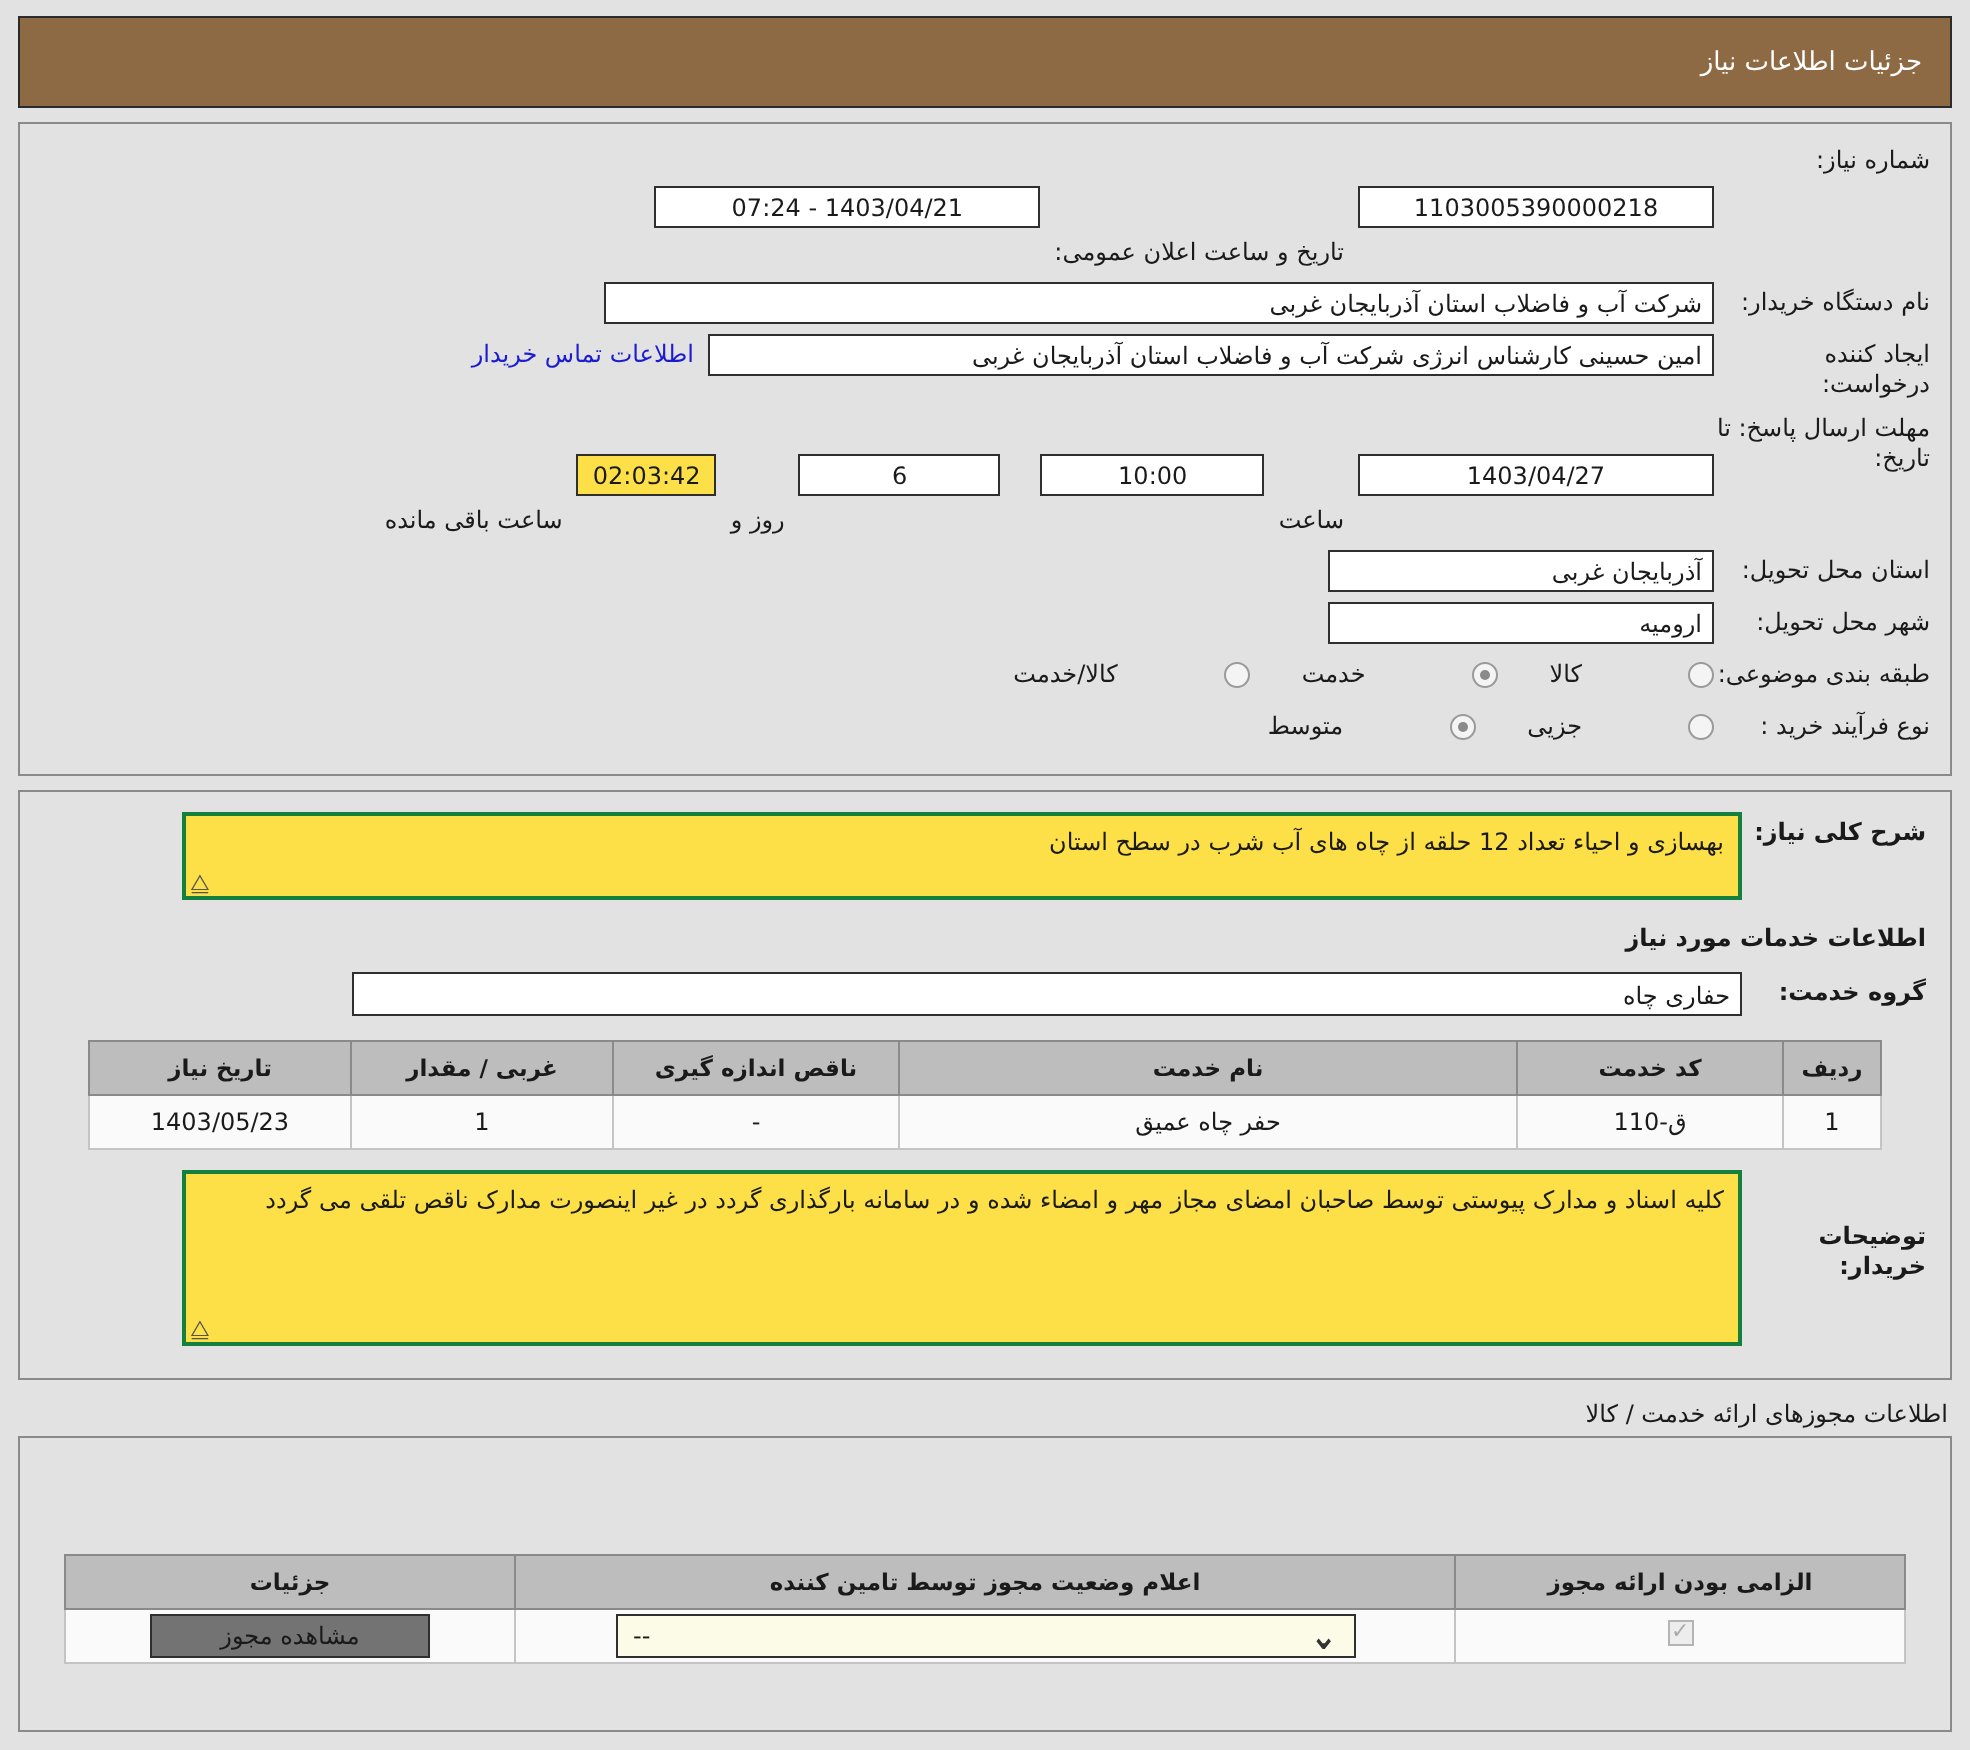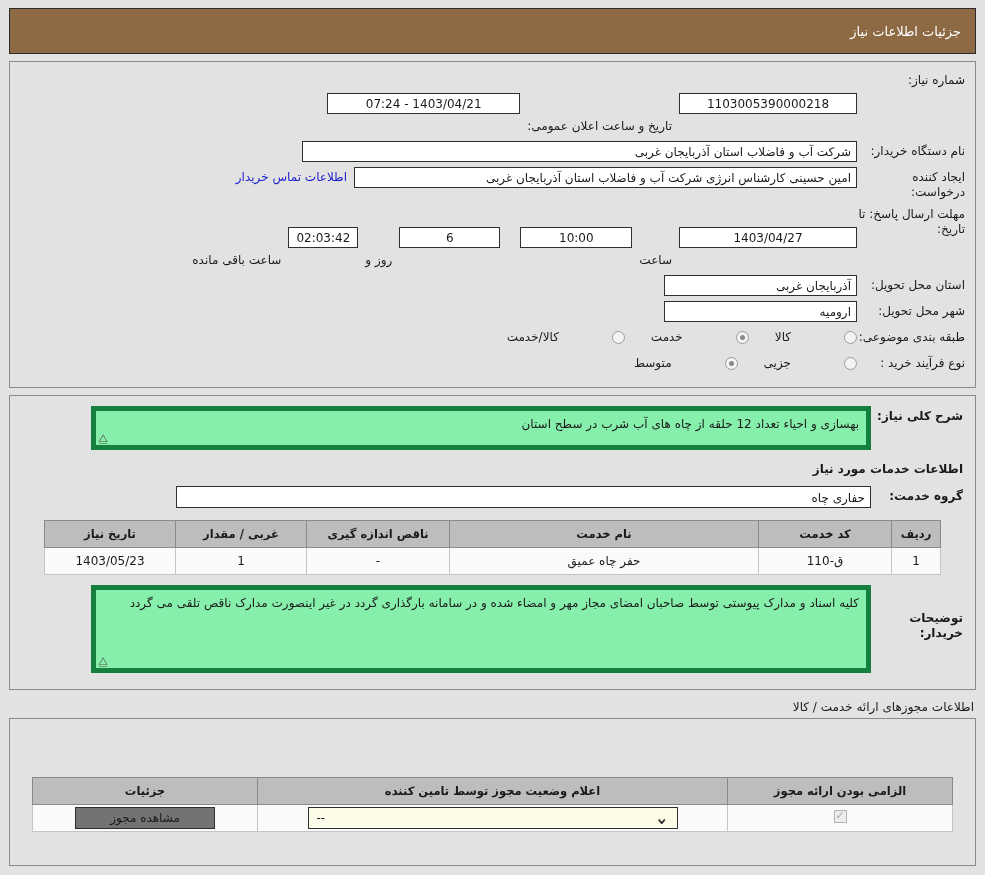--- a/index.html
+++ b/index.html
@@ -114,21 +114,21 @@
     line-height: 21px;
     box-sizing: border-box;
     padding: 0 5px;
     font-size: 12px;
     text-align: center;
     color: #1a1a1a;
     overflow: hidden;
     white-space: nowrap;
   }
   .tbox.rt { text-align: right; }
-  .tbox.cream { background: #ffffff; }
+  .tbox.cream { background: #fde047; }
 
   .sublabel {
     font-size: 12px;
     padding: 0 7px;
     white-space: nowrap;
     line-height: 21px;
     margin-top: 46px;
   }
   .link {
     color: #1b1bd0;
@@ -155,22 +155,22 @@
     position: absolute;
     left: 3px; top: 3px;
     width: 5px; height: 5px;
     border-radius: 50%;
     background: #8a8a8a;
   }
   .radio-lbl { font-size: 12px; margin-right: 6px; white-space: nowrap; }
 
   
   .tarea {
-    border: 5px solid #15803d;
-    background: #86efac;
+    border: 2px solid #15803d;
+    background: #fde047;
     box-sizing: border-box;
     padding: 4px 7px 0 7px;
     font-size: 12px;
     line-height: 19px;
     text-align: right;
     position: relative;
     color: #1a1a1a;
     overflow: hidden;
   }
   .tarea .grip {

